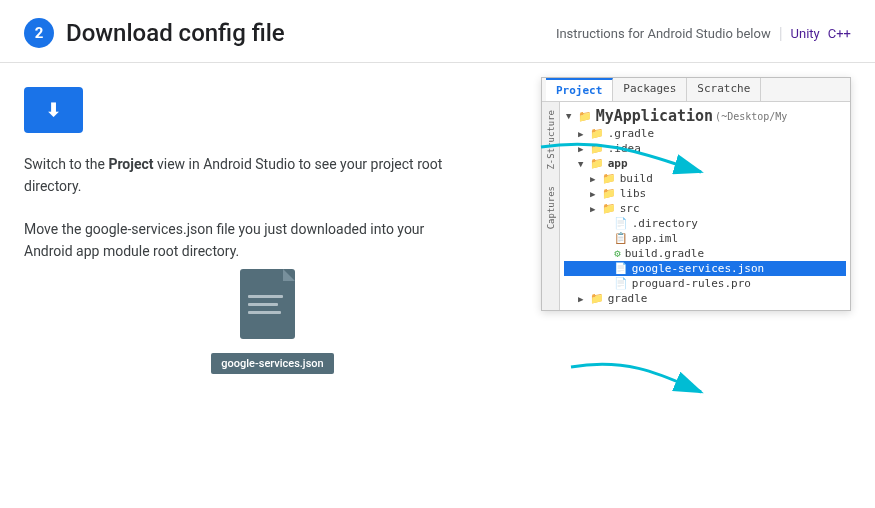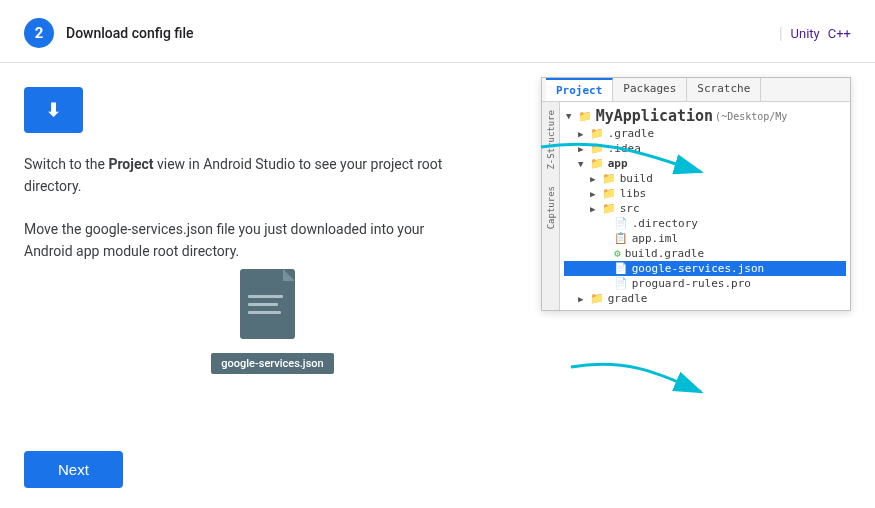--- a/index.html
+++ b/index.html
@@ -38,21 +38,21 @@
       color: #fff;
       display: flex;
       align-items: center;
       justify-content: center;
       font-weight: bold;
       font-size: 15px;
       flex-shrink: 0;
     }
 
     .header-title {
-      font-size: 14px;
+      font-size: 24px;
       font-weight: 500;
       color: #202124;
       flex: 1;
     }
 
     .header-links {
       display: flex;
       align-items: center;
       gap: 8px;
       font-size: 13px;
@@ -270,20 +270,21 @@
   </style>
 </head>
 <body>
 
 <div class="page">
 
   <div class="header">
     <div class="step-badge">2</div>
     <span class="header-title">Download config file</span>
     <div class="header-links">
+      <span>Instructions for Android Studio below</span>
       <span class="divider">|</span>
       <a>Unity</a>
       <a>C++</a>
     </div>
   </div>
 
   <div class="main">
     <div class="left-panel">
 
       <button class="download-btn">
@@ -307,21 +308,20 @@
 
               <rect x="10" y="28" width="35" height="3" rx="1" fill="#b0bec5"></rect>
               <rect x="10" y="36" width="30" height="3" rx="1" fill="#b0bec5"></rect>
               <rect x="10" y="44" width="33" height="3" rx="1" fill="#b0bec5"></rect>
             </svg>
           </div>
           <span class="file-label">google-services.json</span>
         </div>
       </div>
 
-      <button class="next-btn">Next</button>
     </div>
 
     <div class="right-panel" style="position:relative;">
 
       <svg class="arrows-svg" viewBox="0 0 500 420" xmlns="http://www.w3.org/2000/svg">
 
         <defs>
           <marker id="arrowhead" markerWidth="10" markerHeight="7" refX="9" refY="3.5" orient="auto">
             <polygon points="0 0, 10 3.5, 0 7" fill="#00bcd4"></polygon>
           </marker>

